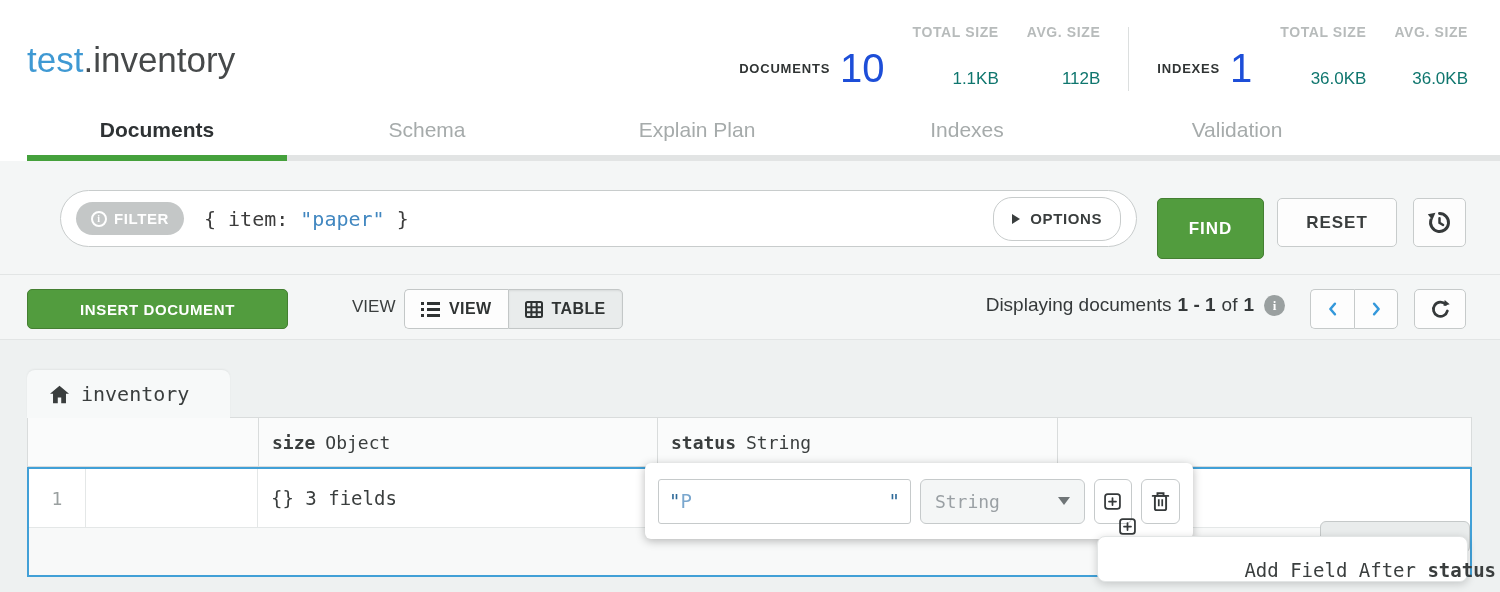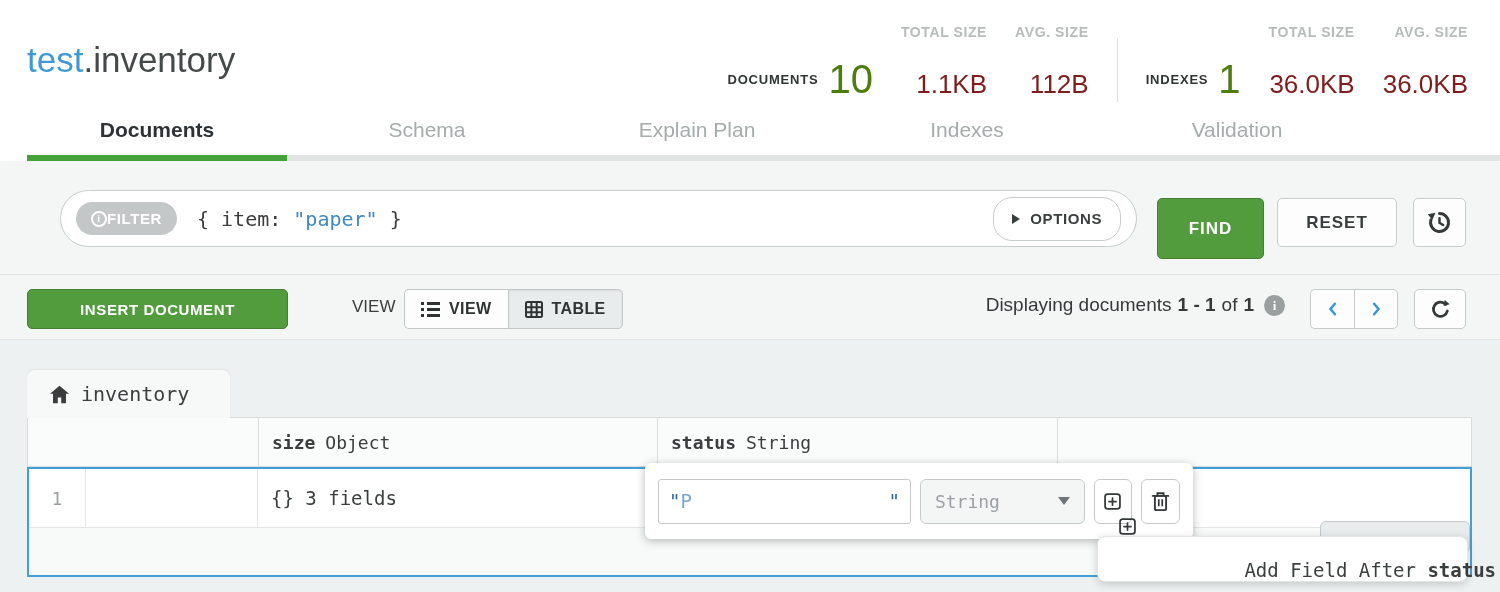--- a/index.html
+++ b/index.html
@@ -14,41 +14,41 @@
   .header {
     position:absolute; top:0; left:0; width:1500px; height:161px;
     background:#ffffff; box-shadow:0 1px 2px rgba(0,0,0,.08);
   }
   .namespace { position:absolute; left:27px; top:40px; font-size:35px; color:#46494a; }
   .namespace .db { color:#3f99d3; }
 
   .stats { position:absolute; right:32px; top:24px; display:flex; align-items:flex-end; gap:28px; }
   .stat-big { display:flex; align-items:center; gap:10px; padding-bottom:2px; }
   .stat-big .lbl { font-size:13px; font-weight:bold; letter-spacing:.8px; color:#303434; }
-  .stat-big .val { font-size:40px; color:#4d7c0f; line-height:.95; }
+  .stat-big .val { font-size:40px; color:#1d4ed8; line-height:.95; }
   .stat-gray { display:flex; flex-direction:column; align-items:flex-end; gap:6px; }
   .stat-gray .lbl { font-size:14px; font-weight:bold; letter-spacing:.6px; color:#b7bbbb; }
-  .stat-gray .val { font-size:26px; color:#7f1d1d;margin-top:23px; }
+  .stat-gray .val { font-size:17px; color:#0f766e;margin-top:23px; }
   .stat-divider { width:1px; height:64px; background:#dcdfdf; margin-bottom:-2px; }
 
   .tabs { position:absolute; left:22px; top:112px; display:flex; }
   .tab { width:270px; text-align:center; font-size:21px; color:#a6abab; cursor:pointer; padding:6px 0; }
   .tab.active { color:#2e3234; font-weight:bold; }
   .tab-track { position:absolute; left:27px; top:155px; width:1473px; height:6px; background:#e2e4e4; }
   .tab-ink { position:absolute; left:0; top:0; width:260px; height:6px; background:#45a13c; }
 
   
   .query-row { position:absolute; top:161px; left:0; width:1500px; height:114px; background:#f4f6f6; border-bottom:1px solid #e2e5e5; }
   .query-bar {
     position:absolute; left:60px; top:29px; width:1077px; height:57px;
     background:#fff; border:1px solid #c8cccc; border-radius:29px;
     display:flex; align-items:center; padding-left:15px;
   }
   .filter-pill {
-    display:flex; align-items:center; height:33px; padding:0 15px;
+    display:flex; align-items:center; gap:7px; height:33px; padding:0 15px;
     background:#c4c7c7; border-radius:17px; color:#fff; font-size:15px; font-weight:bold; letter-spacing:.6px;
   }
   .info-ring { width:16px; height:16px; border:2px solid #fff; border-radius:50%; position:relative; }
   .info-ring::before { content:"i"; position:absolute; left:0; top:0; width:12px; height:12px;
     font:bold 10px/12px "Liberation Serif", serif; color:#fff; text-align:center; }
   .query-text { margin-left:20px; font-size:20px; color:#3c3c3c; white-space:pre; }
   .query-text .str { color:#4187c0; }
   .options-btn {
     margin-left:auto; margin-right:15px; display:flex; align-items:center; gap:10px;
     height:44px; padding:0 18px; background:#fff; border:1px solid #c8cccc; border-radius:19px;

